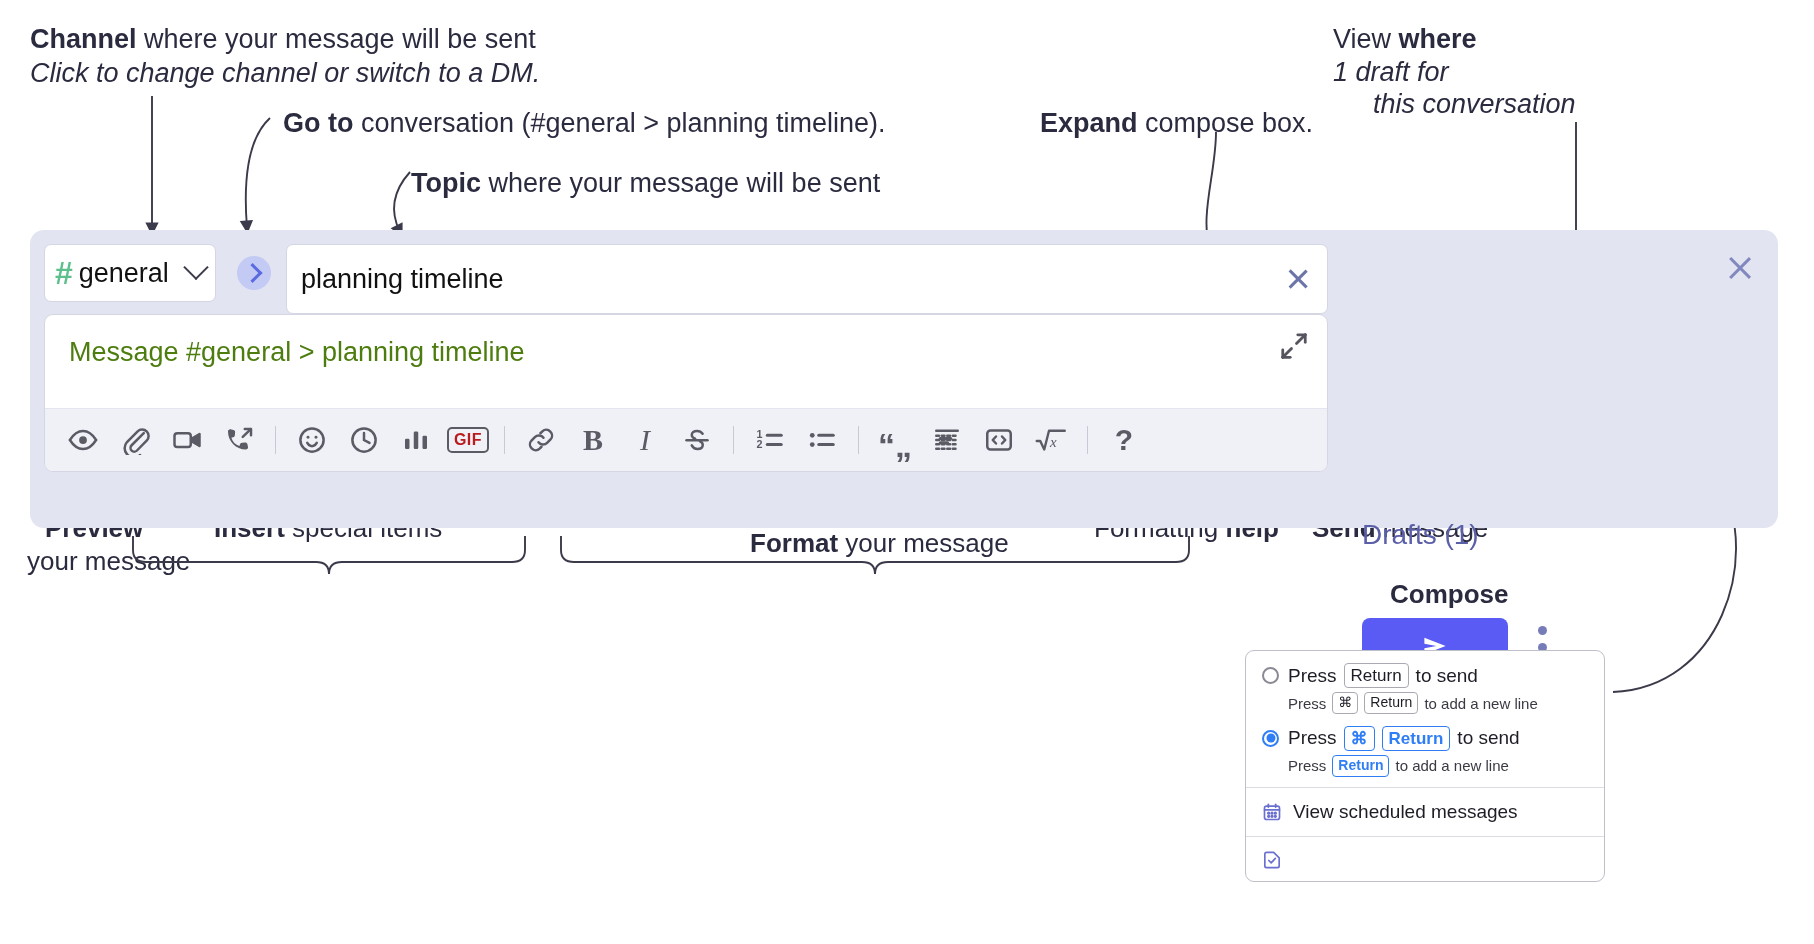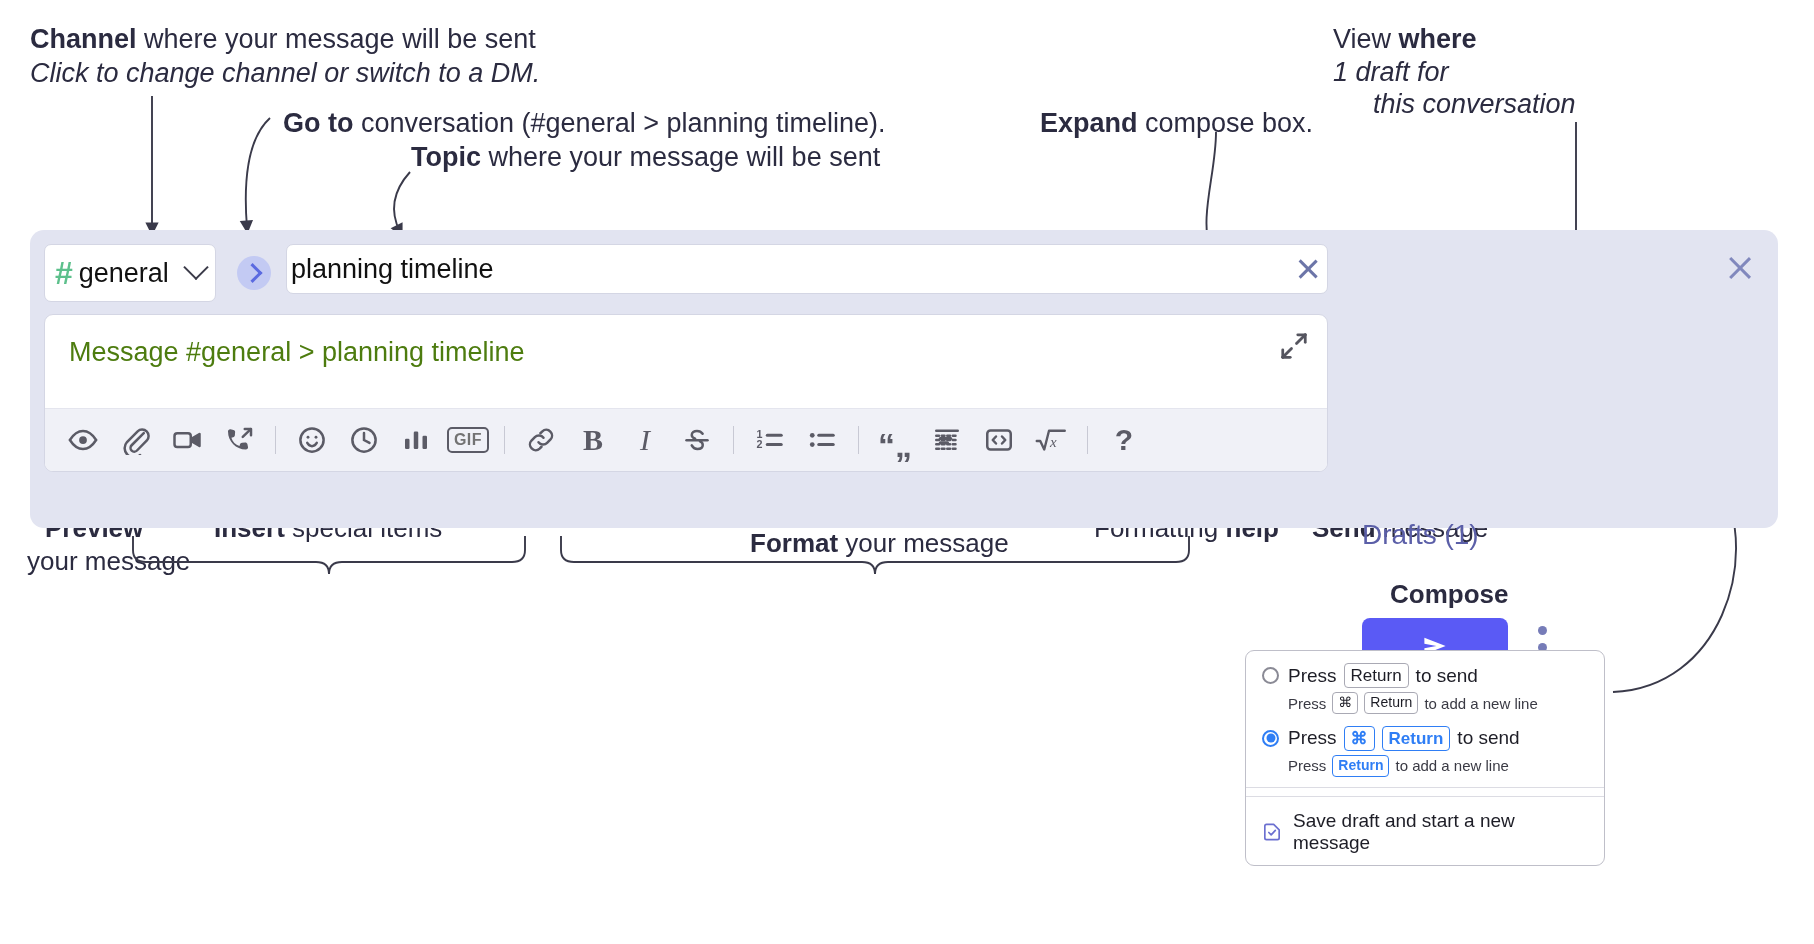--- a/index.html
+++ b/index.html
@@ -56,23 +56,23 @@
     position:absolute;left:193px;top:12px;width:34px;height:34px;
     background:#c3caf3;border-radius:50%;
     display:flex;align-items:center;justify-content:center;
   }
   #goto-btn .gchev{
     width:11px;height:11px;
     border-right:3px solid #5b6ae0;border-top:3px solid #5b6ae0;
     transform:rotate(45deg) translate(-1px,1px);
   }
   #topic-field{
-    position:absolute;left:242px;top:0;right:0;height:50px;
+    position:absolute;left:242px;top:0;right:0;height:70px;
     background:#fff;border:1px solid #d4d6e4;border-radius:7px;
-    display:flex;align-items:center;padding:0 4px;box-sizing:border-box;
+    display:flex;align-items:center;padding:0 14px;box-sizing:border-box;
   }
   #topic-value{font-size:27px;color:#111;}
   #topic-clear{margin-left:auto;width:30px;height:30px;position:relative;}
   #topic-clear:before,#topic-clear:after{
     content:"";position:absolute;left:50%;top:3px;width:2.6px;height:24px;
     background:#6c75a8;
   }
   #topic-clear:before{transform:translateX(-50%) rotate(45deg);}
   #topic-clear:after{transform:translateX(-50%) rotate(-45deg);}
 
@@ -94,21 +94,21 @@
   }
   .tb{
     width:52px;height:44px;display:flex;align-items:center;justify-content:center;
     color:#5b5b66;
   }
   .tb svg{display:block;}
   .tbsep{width:1px;height:28px;background:#c8c9d4;margin:0 10px;}
   .gifbox{
     border:2.5px solid #5b5b66;border-radius:5px;
     font-size:16px;font-weight:bold;letter-spacing:.5px;
-    padding:2px 5px;color:#737373;font-family:"Liberation Sans",sans-serif;
+    padding:2px 5px;color:#b91c1c;font-family:"Liberation Sans",sans-serif;
   }
   .tb-b{font-size:30px;font-weight:bold;font-family:"Liberation Serif",serif;}
   .tb-i{font-size:30px;font-style:italic;font-family:"Liberation Serif",serif;}
   .tb-q{font-size:34px;font-weight:bold;line-height:0.6;padding-top:10px;}
   .tb-help{font-size:30px;font-weight:bold;}
 
   
   #drafts-label{
     position:absolute;left:1332px;top:289px;
     font-size:28px;color:#5b5fa8;
@@ -161,21 +161,21 @@
   <b>Channel</b><span> where your message will be sent</span>
 </div>
 <div class="anno a-lg" style="left:30px;top:56px;">
   <i>Click to change channel or switch to a DM.</i>
 </div>
 
 <div class="anno a-lg" style="left:283px;top:106px;">
   <b>Go to</b><span> conversation (#general &gt; planning timeline).</span>
 </div>
 
-<div class="anno a-lg" style="left:411px;top:140px;">
+<div class="anno a-lg" style="left:411px;top:166px;">
   <b>Topic</b><span> where your message will be sent</span>
 </div>
 
 <div class="anno a-lg" style="left:1040px;top:106px;">
   <b>Expand</b><span> compose box.</span>
 </div>
 
 <div class="anno a-lg" style="left:1333px;top:22px;">
   <span>View </span><b>where</b>
 </div>
@@ -481,26 +481,42 @@
   </div>
   <div class="opt-sub">
     <span>Press</span>
     <span class="key blue sm">Return</span>
     <span>to add a new line</span>
   </div>
 
   <div class="menu-div"></div>
 
 
+  <div class="menu-item">
+    <span class="mi-icon">
+      <svg viewBox="0 0 24 24" width="20" height="20" fill="none" stroke="#6b6fd0" stroke-width="2" stroke-linecap="round">
+        <rect x="3" y="5" width="18" height="16" rx="2.4"></rect>
+        <path d="M3 9.5 L21 9.5"></path>
+          <path d="M7.6 2.8 L7.6 6.4"></path>
+          <path d="M16.4 2.8 L16.4 6.4"></path>
+        <circle cx="8" cy="13.4" r="1" fill="#6b6fd0"></circle>
+          <circle cx="12" cy="13.4" r="1" fill="#6b6fd0"></circle>
+          <circle cx="16" cy="13.4" r="1" fill="#6b6fd0"></circle>
+        <circle cx="8" cy="17.2" r="1" fill="#6b6fd0"></circle>
+          <circle cx="12" cy="17.2" r="1" fill="#6b6fd0"></circle>
+          <circle cx="16" cy="17.2" r="1" fill="#6b6fd0"></circle>
+      </svg>
+    </span>
+    <span>View scheduled messages</span>
+  </div>
 
   <div class="menu-div"></div>
 
   <div class="menu-item">
     <span class="mi-icon">
       <svg viewBox="0 0 24 24" width="20" height="20" fill="none" stroke="#6b6fd0" stroke-width="2" stroke-linecap="round" stroke-linejoin="round">
         <path d="M14 2.8 L5.4 2.8 a2 2 0 0 0 -2 2 L3.4 19.2 a2 2 0 0 0 2 2 L18.6 21.2 a2 2 0 0 0 2 -2 L20.6 9.4 Z"></path>
         <path d="M8.2 12.6 L11 15.4 L16 10"></path>
       </svg>
     </span>
-    <span>Save draft and start a new message</span>
   </div>
 
 </div>
 
 </body></html>

